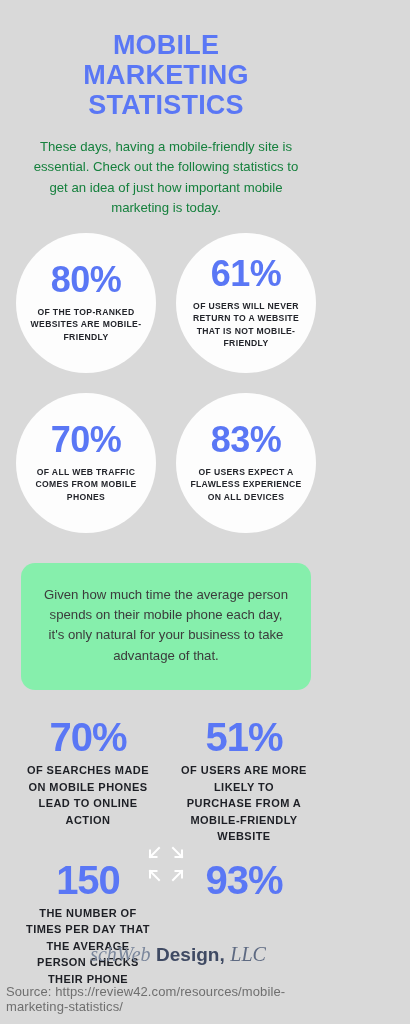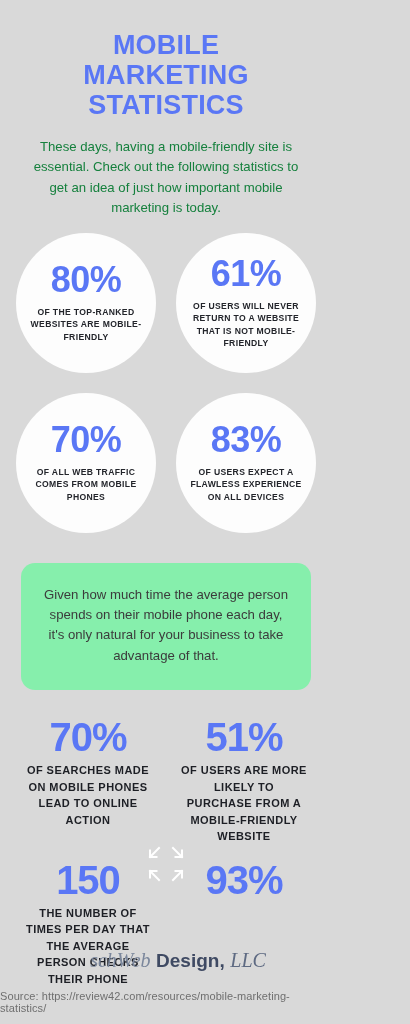--- a/index.html
+++ b/index.html
@@ -175,22 +175,22 @@
     color: #3f4a63;
     font-size: 19px;
   }
   .logo-llc {
     font-family: "Liberation Serif", serif;
     font-style: italic;
     color: #5e6a82;
   }
   .source {
     color: #6f6f6f;
-    font-size: 11px;
-    padding: 0 0 10px 0;
+    font-size: 13px;
+    padding: 0 0 10px 6px;
     letter-spacing: 0.1px;
   }
 </style>
 </head>
 <body>
 
 <div class="infographic">
 
   <div class="header">
     <h1 class="title">MOBILE MARKETING STATISTICS</h1>

